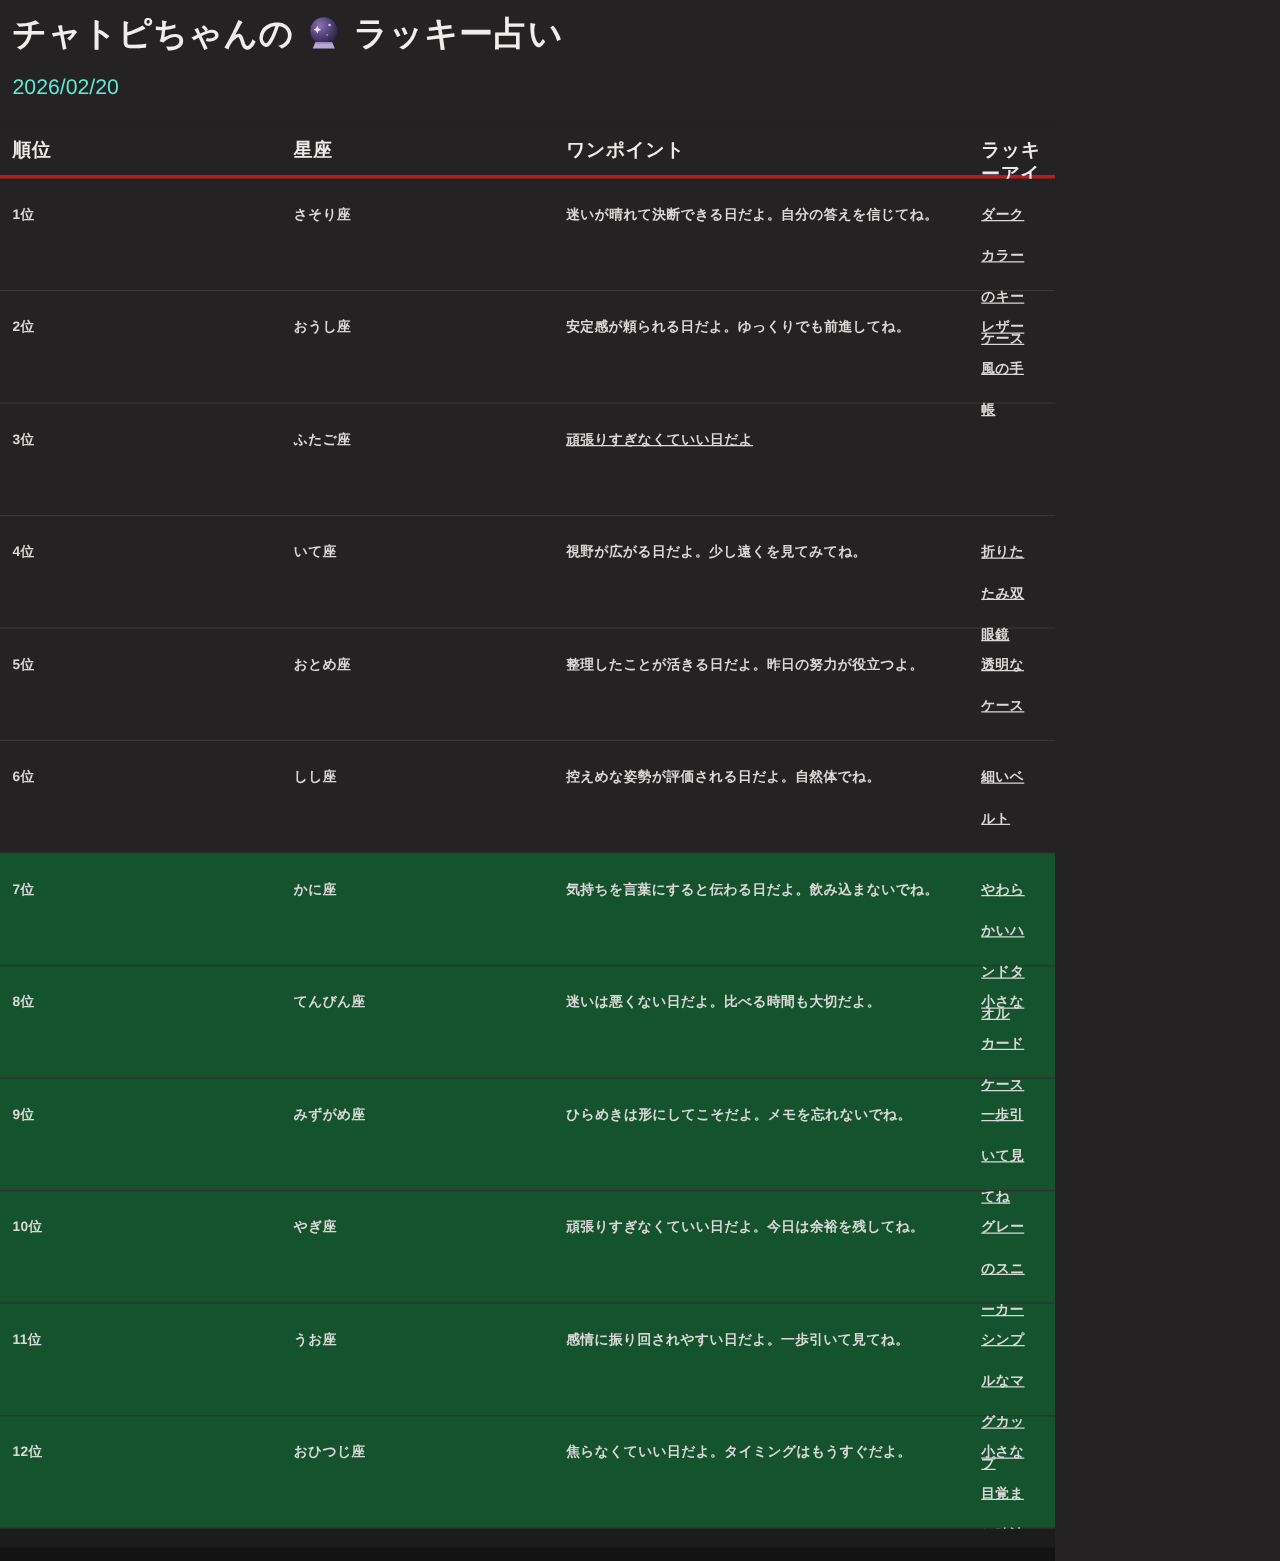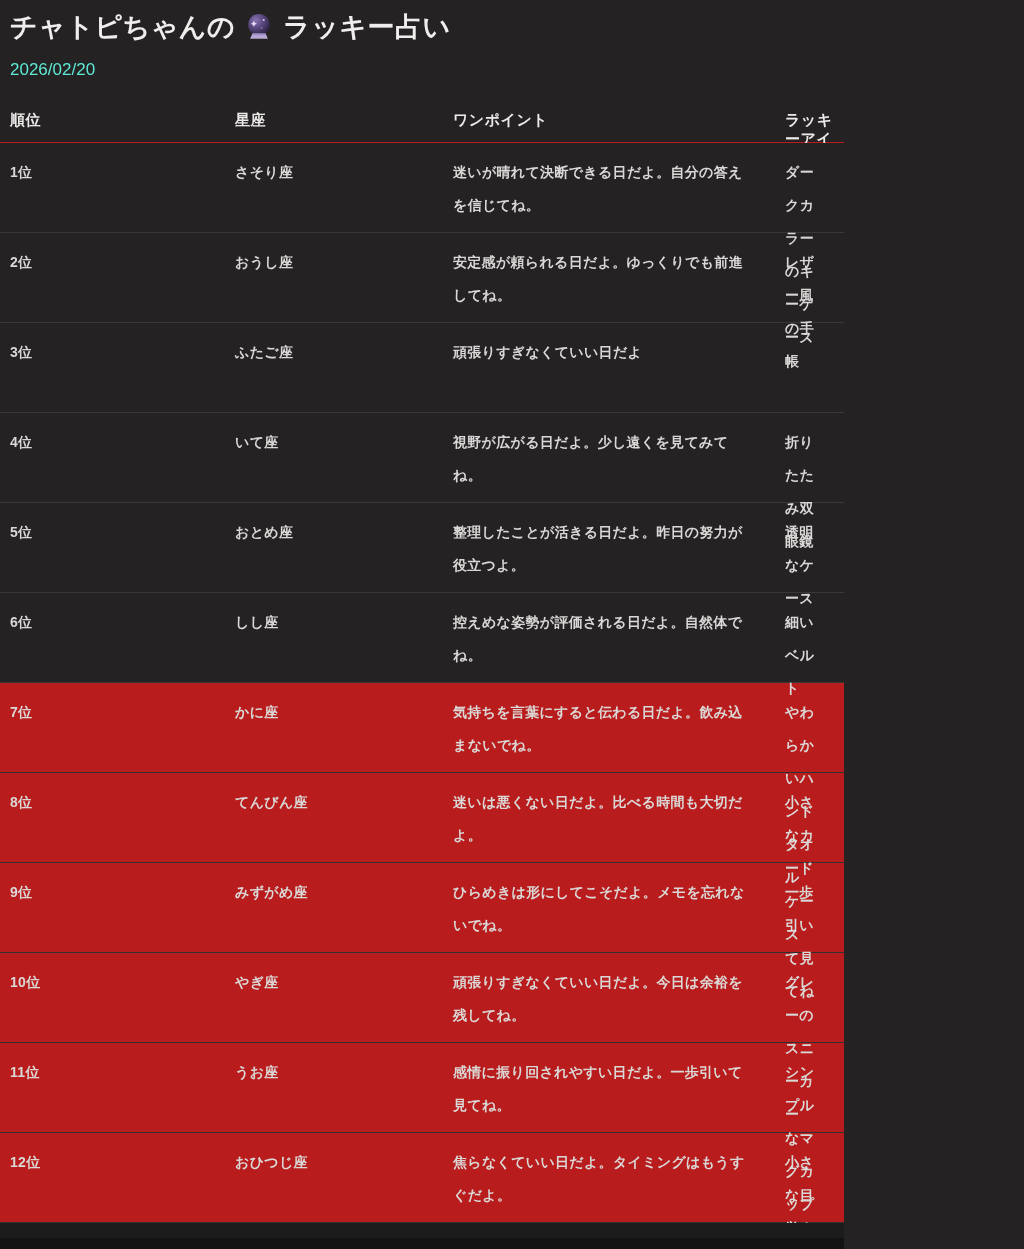--- a/index.html
+++ b/index.html
@@ -49,52 +49,53 @@
   }
   
   .grid-cols {
     display: grid;
     grid-template-columns: 225px 218px 332px 1fr;
     padding: 0 10px;
     box-sizing: border-box;
   }
   .thead {
     height: 44px;
-    border-bottom: 1px solid #b91c1c;
+    border-bottom: 3px solid #b91c1c;
     background: #242223;
   }
   .thead .hcell {
     padding-top: 12px;
     font-size: 15px;
     font-weight: 700;
     color: #eceae8;
     letter-spacing: 0.5px;
   }
   .tbody .row {
     height: 90px;
     border-bottom: 1px solid #3a3837;
     background: #242223;
   }
   .tbody .row:nth-child(n+7) {
-    background: #b91c1c;
+    background: #14532d;
     border-bottom-color: #323030;
   }
   .tbody .cell {
     padding-top: 13px;
-    font-size: 14px;
+    font-size: 11px;
     font-weight: 700;
     color: #dad8d6;
     line-height: 33px;
     letter-spacing: 0.3px;
   }
   .tbody .cell.point {
     padding-right: 30px;
   }
   .tbody .cell.item {
     padding-right: 8px;
+    text-decoration: underline;
   }
   
   .footer-spacer {
     height: 15px;
     background: #1d1c1c;
   }
   .bottom-band {
     height: 11px;
     background: #141313;
   }

